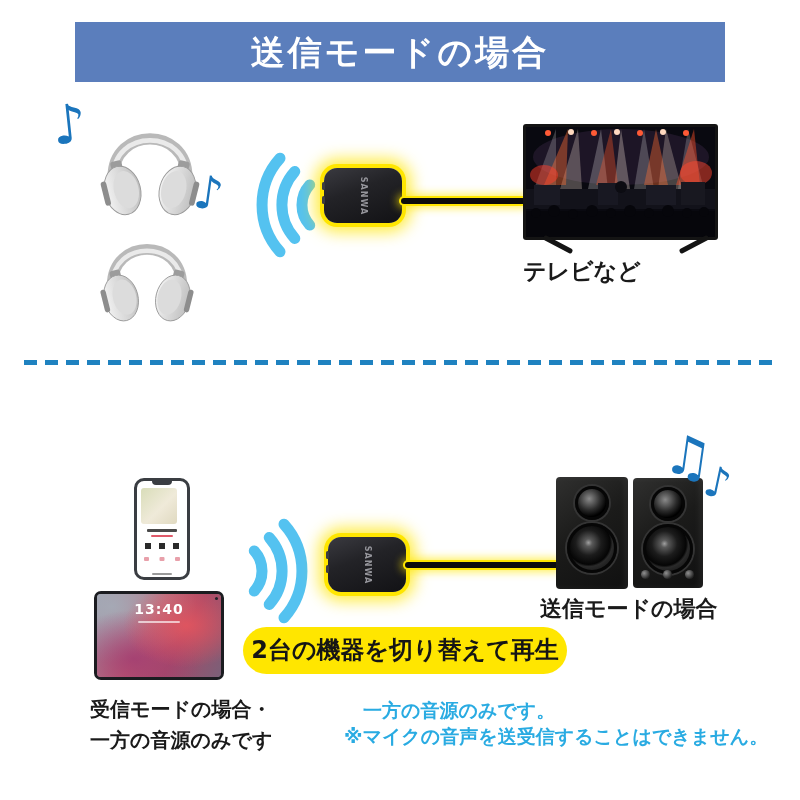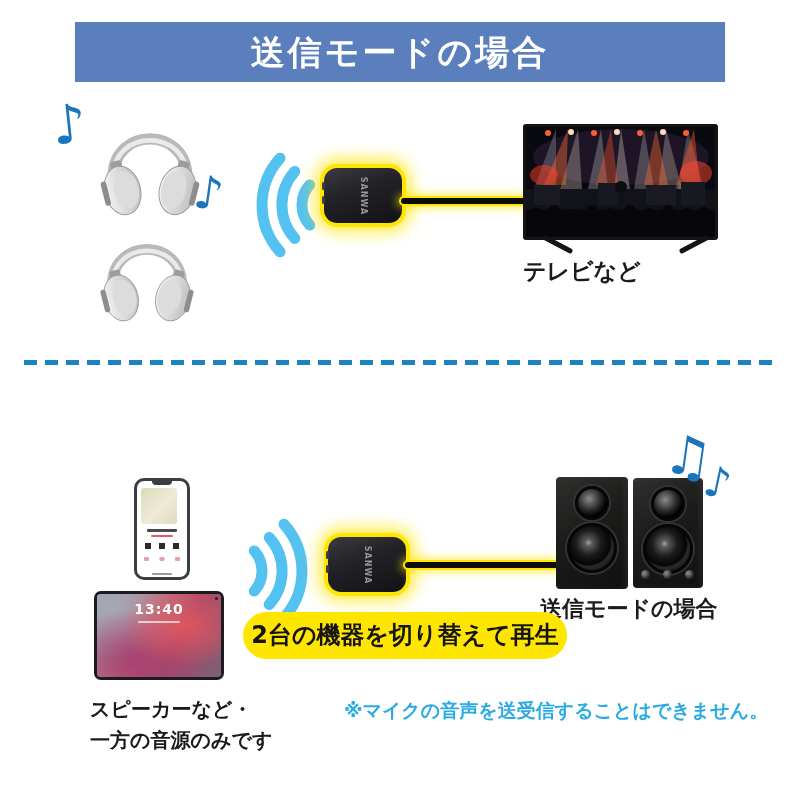--- a/index.html
+++ b/index.html
@@ -51,21 +51,21 @@
   .tv svg{position:absolute;left:3px;top:3px;width:189px;height:110px;}
   .tv-leg{width:32px;height:5px;background:#141414;border-radius:2px;}
   .caption{font-weight:800;color:#1a1a1a;text-align:left;}
 
   
   .pill{
     background:#ffe600;border-radius:26px;text-align:center;
     font-weight:800;color:#151515;
   }
   .pill.send{left:247px;top:255px;width:260px;height:49px;line-height:49px;font-size:27px;}
-  .pill.receive{left:243px;top:612px;width:324px;height:47px;line-height:47px;font-size:24px;}
+  .pill.receive{left:243px;top:627px;width:324px;height:47px;line-height:47px;font-size:24px;}
 
   
   .phone{left:134px;top:478px;width:50px;height:96px;background:#ffffff;border:3px solid #3a3d42;border-radius:10px;}
   .phone .notch{position:absolute;left:50%;top:0;transform:translateX(-50%);width:20px;height:4px;background:#3a3d42;border-radius:0 0 4px 4px;}
   .phone .album{position:absolute;left:4px;top:7px;width:36px;height:36px;border-radius:3px;
     background:linear-gradient(135deg,#d9ddb9 0%,#efead9 55%,#e0d9c0 100%);}
   .phone .song-bar{position:absolute;left:50%;top:48px;transform:translateX(-50%);width:30px;height:3px;background:#4a4a4a;border-radius:1px;}
   .phone .artist-bar{position:absolute;left:50%;top:54px;transform:translateX(-50%);width:22px;height:2px;background:#e05a6a;border-radius:1px;}
   .phone .ctrl{position:absolute;top:62px;width:6px;height:6px;background:#2a2a2a;}
   .phone .mini-bar{position:absolute;top:76px;width:5px;height:4px;background:#e8a0aa;border-radius:1px;}
@@ -263,21 +263,22 @@
   </div>
 
   <div class="abs mnote" style="left:664px;top:430px;font-size:54px;transform:rotate(8deg);z-index:3;">♫</div>
   <div class="abs mnote" style="left:704px;top:462px;font-size:42px;transform:rotate(12deg);z-index:3;">♪</div>
 
   <div class="abs caption" style="left:540px;top:594px;width:180px;font-size:22px;">送信モードの場合</div>
 
   <div class="abs pill receive">2台の機器を切り替えて再生</div>
 
   <div class="abs src-caption">
-    <div>スピーカーなど・</div>
+    <div>受信モードの場合・</div>
     <div>一方の音源のみです</div>
   </div>
 
   <div class="abs notes">
+    <div>　一方の音源のみです。</div>
     <div>※マイクの音声を送受信することはできません。</div>
   </div>
 
 </div>
 
 </body></html>

